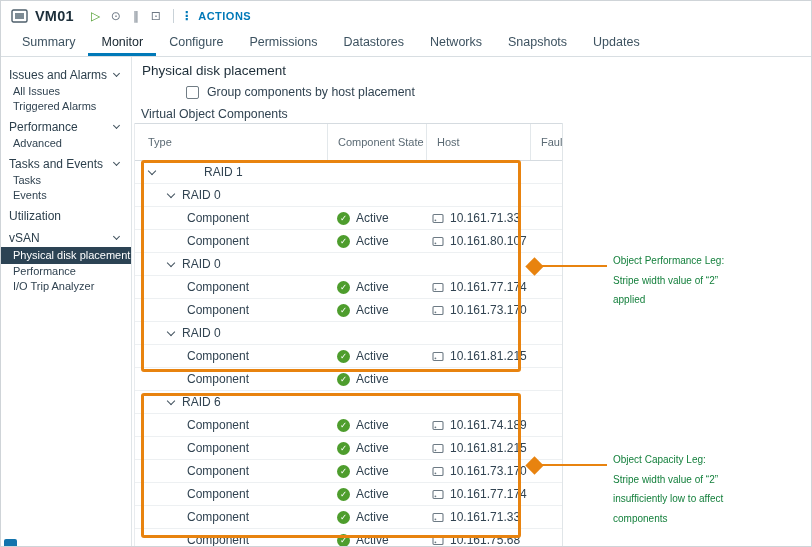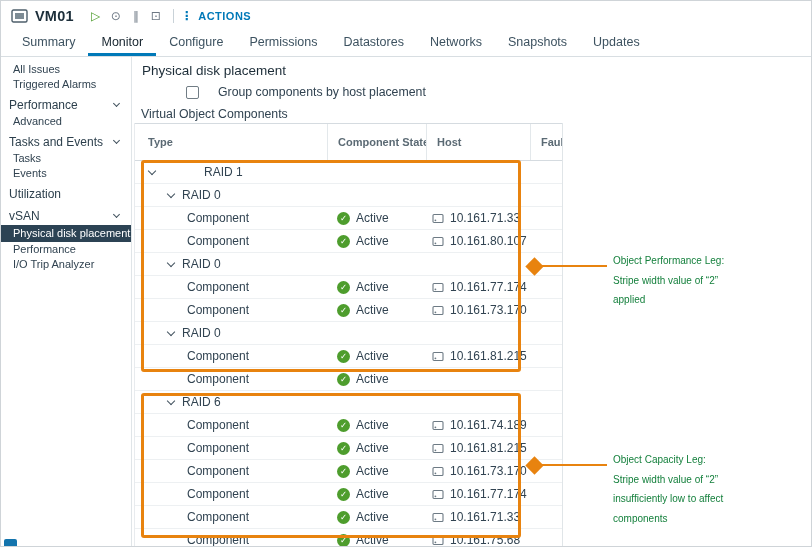--- a/index.html
+++ b/index.html
@@ -29,29 +29,29 @@
   .nav-section { display:flex; align-items:center; justify-content:space-between;
     padding:0 12px 0 8px; height:18px; margin-top:4px; font-size:12px; color:#2c3f4c; cursor:pointer; white-space:nowrap; }
   .nav-item { height:15px; line-height:15px; padding:0 8px 0 12px; font-size:11px; color:#314351; cursor:pointer; white-space:nowrap; overflow:hidden; }
   .nav-item.selected { background:var(--navbg); color:#fff; height:17px; line-height:17px; }
   .chev { width:6px; height:6px; border-right:1.5px solid #42535f; border-bottom:1.5px solid #42535f;
     transform:rotate(45deg); display:inline-block; flex:none; }
   .chev.small { width:5px; height:5px; margin-top:-3px; }
   
   .main { flex:1; position:relative; overflow:hidden; }
   .m-title { position:absolute; left:10px; top:6px; font-size:13.5px; color:#1d2d38; }
-  .m-check { position:absolute; left:10px; top:28px; display:flex; align-items:center; gap:19px;padding-left:44px; }
+  .m-check { position:absolute; left:10px; top:28px; display:flex; align-items:center; gap:8px;padding-left:44px; }
   .checkbox { width:13px; height:13px; border:1px solid #717d85; border-radius:2px; background:#fff; cursor:pointer; flex:none; }
   .check-label { font-size:12.3px; color:#314351; }
   .m-voclabel { position:absolute; left:9px; top:50px; font-size:12.3px; color:#314351; }
   .m-table { position:absolute; left:2px; top:66px; width:429px; bottom:0;
     border-left:1px solid #e8ebee; border-right:1px solid #e0e5e8; overflow:hidden; }
   .thead { display:grid; grid-template-columns:192px 99px 104px 100px; height:38px;
     border-top:1px solid #d5dbe0; border-bottom:1px solid #d5dbe0; align-items:center;
-    font-size:11px; font-weight:bold; color:#5b6a74; }
+    font-size:11px; font-weight:normal; color:#5b6a74; }
   .thead .hcell { padding-left:13px; height:100%; display:flex; align-items:center; white-space:nowrap; overflow:hidden; }
   .thead .hcell + .hcell { border-left:1px solid #e3e8eb; padding-left:10px; }
   .trow { display:grid; grid-template-columns:192px 99px 104px 100px; height:23px;
     border-bottom:1px solid #edf0f2; align-items:center; font-size:12px; cursor:pointer; }
   .cell { display:flex; align-items:center; height:100%; white-space:nowrap; overflow:hidden; }
   .type-cell .chev { margin-right:8px; margin-top:-3px; }
   .state-cell { padding-left:10px; gap:6px; }
   .host-cell { padding-left:6px; gap:6px; }
   .status-dot { width:13px; height:13px; border-radius:50%; background:var(--green); color:#fff;
     font-size:8.5px; font-weight:bold; display:inline-flex; align-items:center; justify-content:center; flex:none; }
@@ -102,20 +102,24 @@
       <div class="tab">Configure</div>
       <div class="tab">Permissions</div>
       <div class="tab">Datastores</div>
       <div class="tab">Networks</div>
       <div class="tab">Snapshots</div>
       <div class="tab">Updates</div>
     </nav>
 
   <div class="body">
     <aside class="sidebar">
+        <div class="nav-section">
+          <span>Issues and Alarms</span>
+          <span class="chev small"></span>
+        </div>
         <div class="nav-item">All Issues</div>
         <div class="nav-item">Triggered Alarms</div>
         <div class="nav-section">
           <span>Performance</span>
           <span class="chev small"></span>
         </div>
         <div class="nav-item">Advanced</div>
         <div class="nav-section">
           <span>Tasks and Events</span>
           <span class="chev small"></span>

